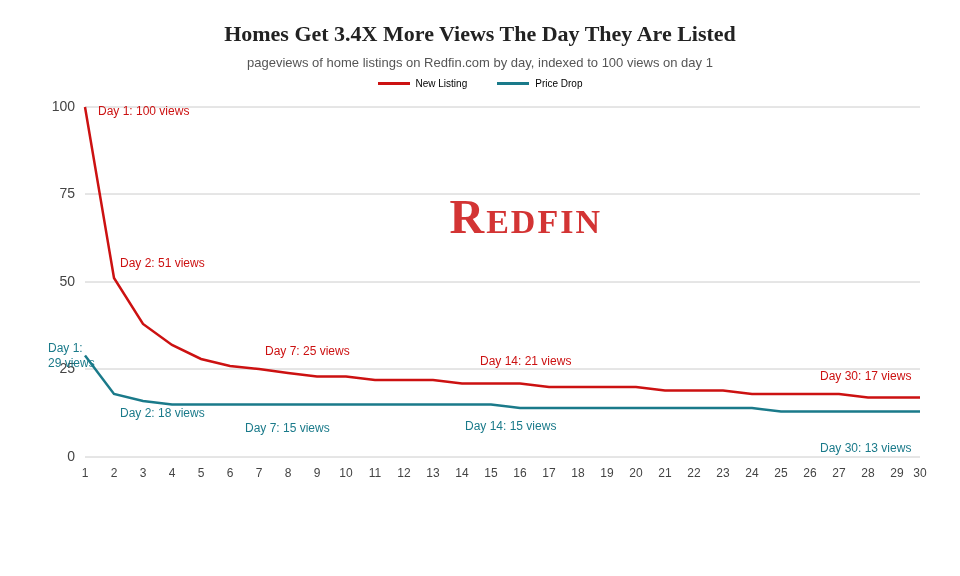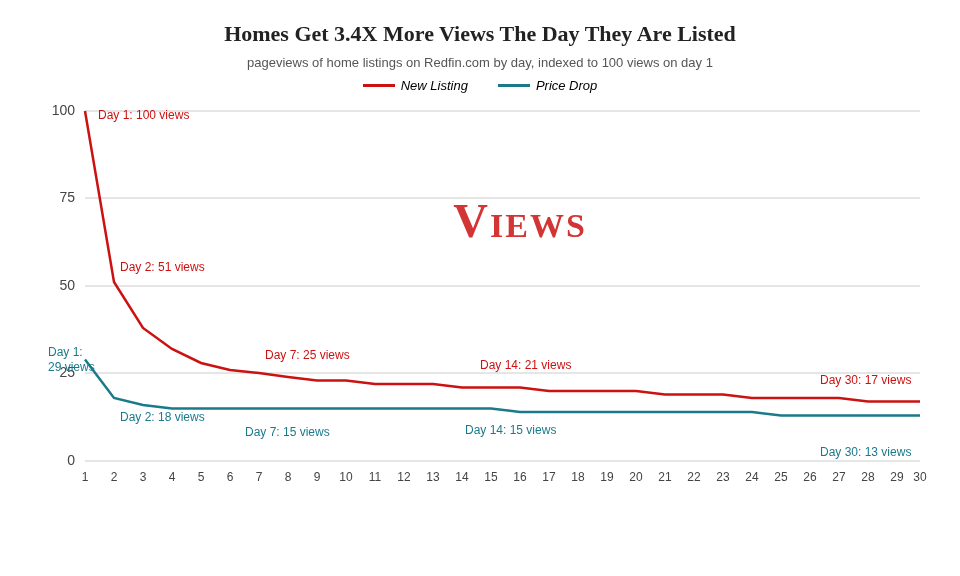--- a/index.html
+++ b/index.html
@@ -33,22 +33,21 @@
       text-align: center;
       margin-bottom: 8px;
       font-family: Arial, sans-serif;
     }
     .legend {
       display: flex;
       gap: 30px;
       align-items: center;
       margin-bottom: 6px;
       font-family: Arial, sans-serif;
-      font-size: 13px;
-      font-style: italic;
+      font-size: 10px;
     }
     .legend-item {
       display: flex;
       align-items: center;
       gap: 6px;
     }
     .legend-line {
       width: 32px;
       height: 3px;
     }
@@ -89,21 +88,21 @@
     <div class="legend-item">
       <div class="legend-line red"></div>
       <span>New Listing</span>
     </div>
     <div class="legend-item">
       <div class="legend-line teal"></div>
       <span>Price Drop</span>
     </div>
   </div>
   <div class="chart-area">
-    <div class="redfin-logo">Views</div>
+    <div class="redfin-logo">Redfin</div>
     <svg class="main-chart" viewBox="0 0 900 400">
 
       <line x1="55" y1="360" x2="890" y2="360" stroke="#ccc" stroke-width="1"></line>
       <line x1="55" y1="272" x2="890" y2="272" stroke="#ccc" stroke-width="1"></line>
       <line x1="55" y1="185" x2="890" y2="185" stroke="#ccc" stroke-width="1"></line>
       <line x1="55" y1="97" x2="890" y2="97" stroke="#ccc" stroke-width="1"></line>
       <line x1="55" y1="10" x2="890" y2="10" stroke="#ccc" stroke-width="1"></line>
 
       <text x="45" y="364" text-anchor="end" font-size="14" fill="#444" font-family="Arial, sans-serif">0</text>
       <text x="45" y="276" text-anchor="end" font-size="14" fill="#444" font-family="Arial, sans-serif">25</text>

